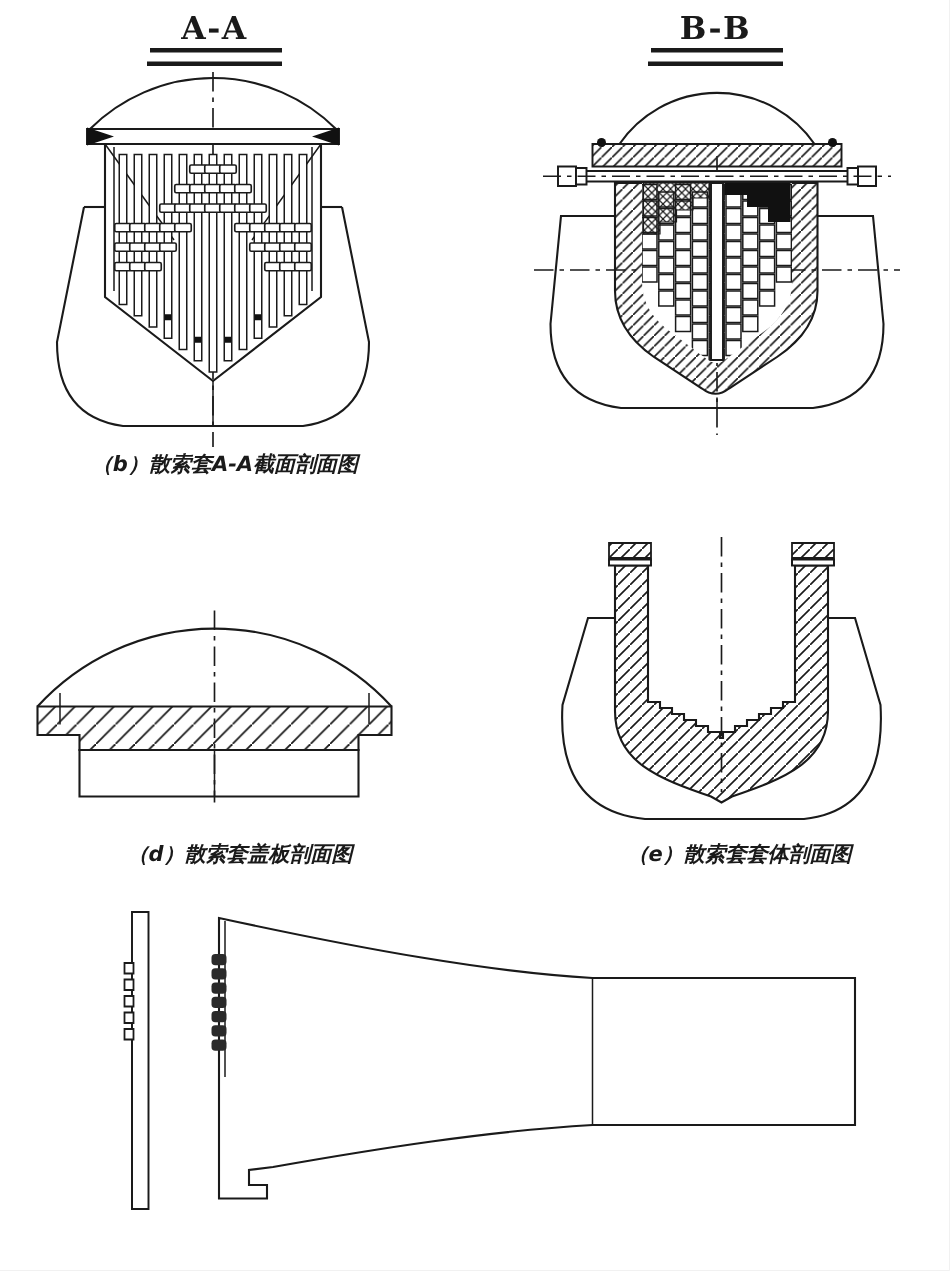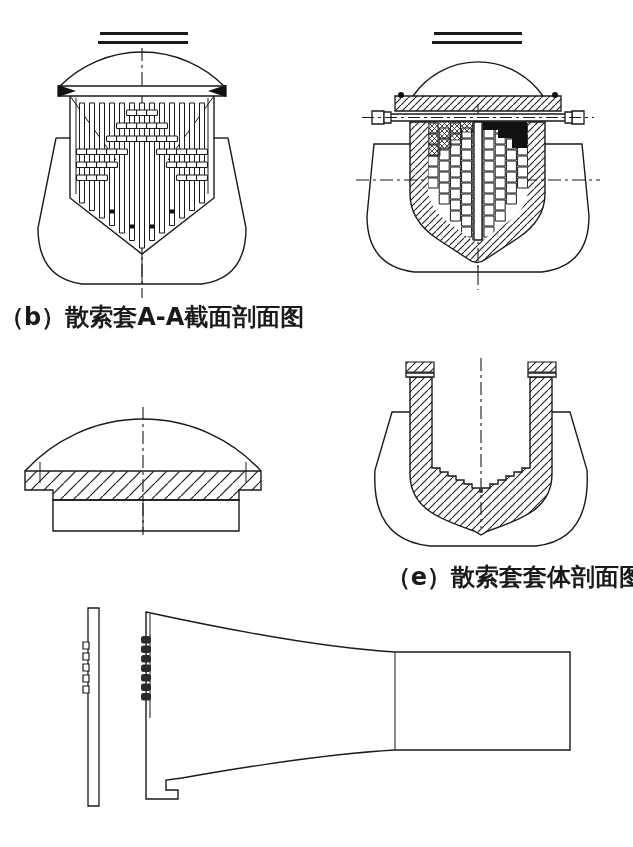--- a/index.html
+++ b/index.html
@@ -8,39 +8,41 @@
     font-family:"DejaVu Sans","Liberation Sans",sans-serif;color:#1a1a1a;
     overflow:hidden;margin:0 auto;
   }
   .seclabel{
     position:absolute;width:90px;text-align:center;
     font-family:"DejaVu Serif","Liberation Serif",serif;
     font-weight:700;font-size:21px;letter-spacing:1px;
   }
   .secline{position:absolute;height:3px;background:#1a1a1a;}
   .caption{
-    position:absolute;width:300px;text-align:right;
-    font-weight:700;font-size:24px;white-space:nowrap;
+    position:absolute;width:300px;text-align:center;
+    font-weight:700;font-size:14px;white-space:nowrap;font-style:italic;
   }
   svg{position:absolute;overflow:visible;}
   svg *{vector-effect:non-scaling-stroke;}
   .ink{stroke:#1a1a1a;fill:none;stroke-width:1.4;}
   .ink-thin{stroke:#1a1a1a;fill:none;stroke-width:1;}
   .white{fill:#ffffff;stroke:#1a1a1a;stroke-width:1.3;}
   .solid{fill:#111111;stroke:none;}
   .cl{stroke:#1a1a1a;stroke-width:1.1;fill:none;stroke-dasharray:13 4 3 4;}
 </style>
 </head>
 <body>
 
 <div class="page">
 
+  <div class="seclabel" style="left:98px;top:6px;">A-A</div>
   <div class="secline" style="left:100px;top:32px;width:88px;"></div>
   <div class="secline" style="left:98px;top:41px;width:90px;"></div>
 
+  <div class="seclabel" style="left:432px;top:6px;">B-B</div>
   <div class="secline" style="left:434px;top:32px;width:88px;"></div>
   <div class="secline" style="left:432px;top:41px;width:90px;"></div>
 
   <svg style="left:30px;top:48px;" width="260" height="252" viewBox="0 0 260 252">
 
     <line class="cl" x1="112" y1="0" x2="112" y2="250"></line>
 
     <path class="ink" d="M26,90 L8,180 Q8,230 52,236 L172,236 Q216,230 216,180 L198,90"></path>
     <line class="ink" x1="26" y1="90" x2="40" y2="90"></line>
     <line class="ink" x1="184" y1="90" x2="198" y2="90"></line>
@@ -297,14 +299,15 @@
         <rect x="63" y="45.5" width="10" height="7.5" rx="2.5" fill="#2a2a2a"></rect>
         <rect x="63" y="55" width="10" height="7.5" rx="2.5" fill="#2a2a2a"></rect>
         <rect x="63" y="64.5" width="10" height="7.5" rx="2.5" fill="#2a2a2a"></rect>
         <rect x="63" y="74" width="10" height="7.5" rx="2.5" fill="#2a2a2a"></rect>
         <rect x="63" y="83.5" width="10" height="7.5" rx="2.5" fill="#2a2a2a"></rect>
         <rect x="63" y="93" width="10" height="7.5" rx="2.5" fill="#2a2a2a"></rect>
       </g>
   </svg>
 
   <div class="caption" style="left:0px;top:301px;">（b）散索套A-A截面剖面图</div>
+  <div class="caption" style="left:10px;top:561px;">（d）散索套盖板剖面图</div>
   <div class="caption" style="left:343px;top:561px;">（e）散索套套体剖面图</div>
 </div>
 
 </body></html>

